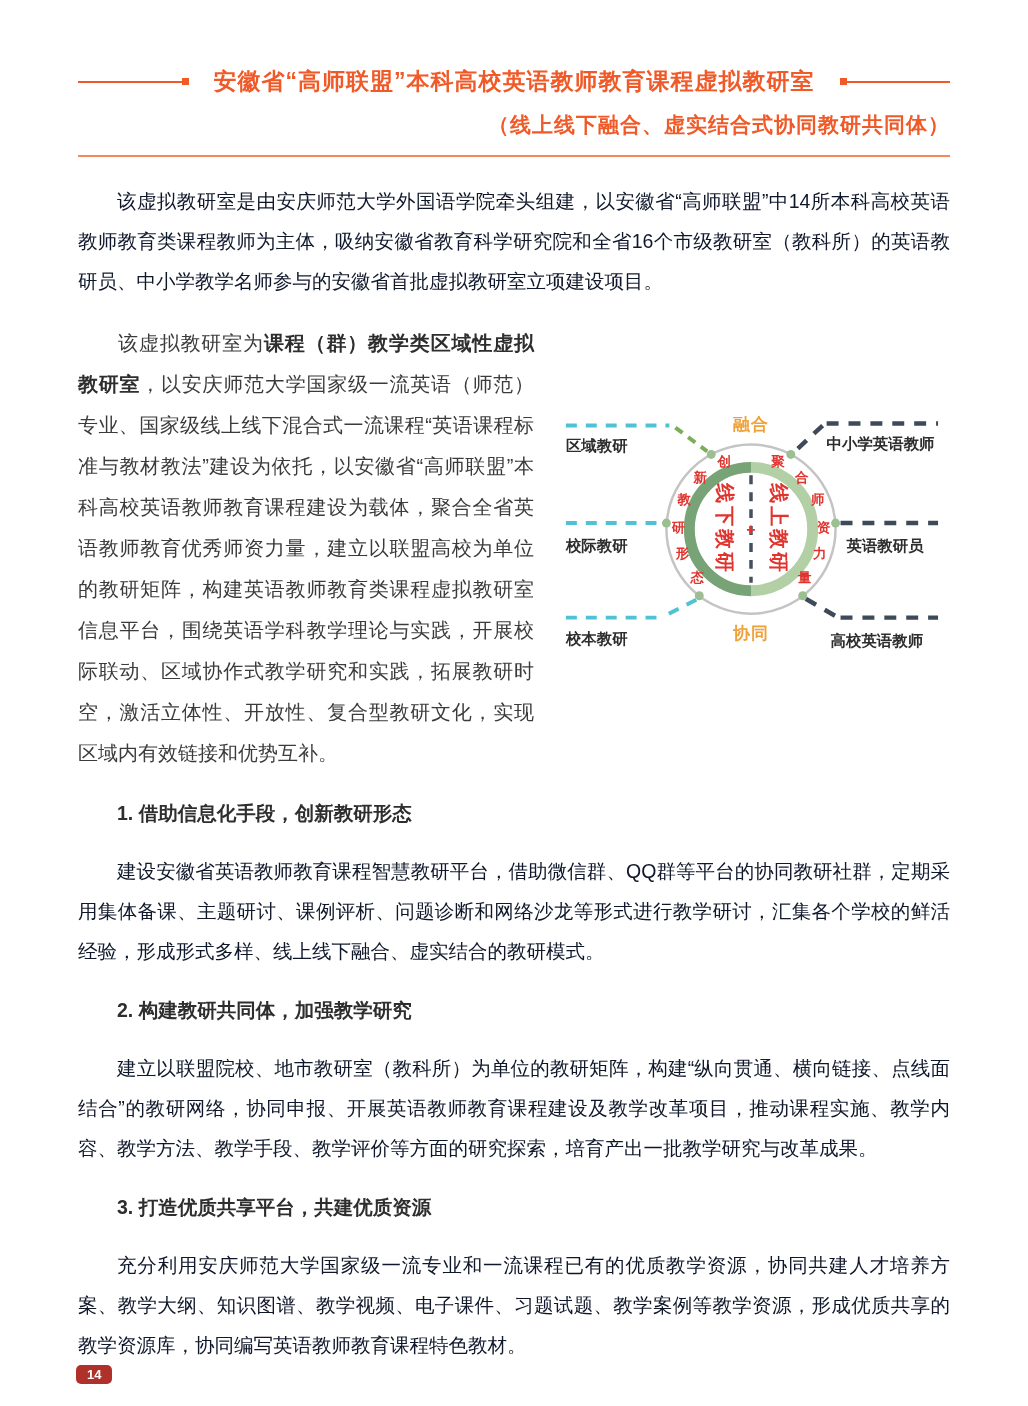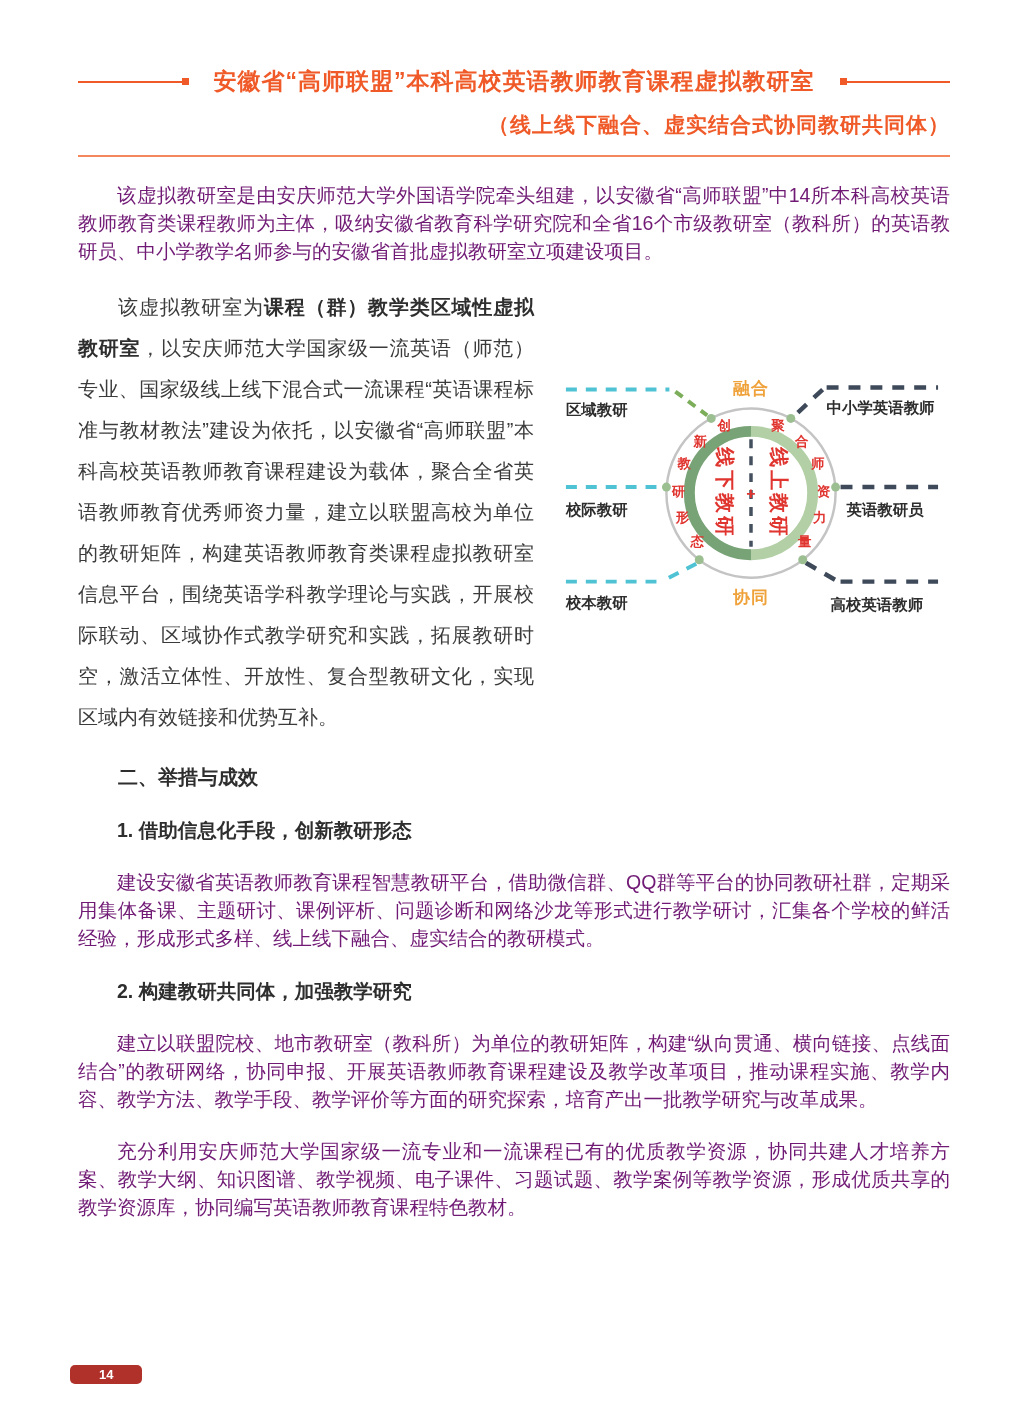--- a/index.html
+++ b/index.html
@@ -57,22 +57,22 @@
   }
   .header-rule {
     border: none;
     border-top: 2px solid #f4875e;
     margin-top: 16px;
   }
 
   
   .para {
     font-size: 19.5px;
-    line-height: 28px;
-    color: #701a75;
+    line-height: 40px;
+    color: #0f172a;
     text-align: justify;
     text-indent: 2em;
     margin-top: 24px;
   }
   .sec-heading {
     font-size: 20px;
     font-weight: bold;
     color: #2e2e2e;
     text-indent: 2em;
     margin-top: 26px;
@@ -149,27 +149,27 @@
   .dash-dark { stroke: var(--c-dark_line, #3e4a5a); stroke-width: 4.5; stroke-dasharray: 12 10; fill: none; }
   .outer-ring { stroke: var(--c-gray_circle, #c4c4c4); stroke-width: 2.5; fill: #ffffff; }
   .ring-left { stroke: var(--c-green_dark, #78a377); stroke-width: 11; fill: none; }
   .ring-right { stroke: var(--c-green_light, #b3cfa6); stroke-width: 11; fill: none; }
   .node-dot { fill: var(--c-dot, #9cbf92); }
   .divider { stroke: #44505e; stroke-width: 3.5; stroke-dasharray: 9 8; fill: none; }
 
   
   .page-badge {
     position: absolute;
-    left: 70px;
+    left: 76px;
     bottom: 22px;
     background: var(--c-badge, #b03129);
     color: #ffffff;
     font-size: 13px;
     font-weight: bold;
-    padding: 2px 29px;
+    padding: 2px 11px;
     border-radius: 5px;
   }
 </style>
 </head>
 <body>
 
 <div class="page">
   <div class="content">
 
     <div class="doc-header">
@@ -240,26 +240,26 @@
           <text class="lbl" x="14" y="40">区域教研</text>
           <text class="lbl" x="14" y="140">校际教研</text>
           <text class="lbl" x="14" y="234">校本教研</text>
           <text class="lbl" x="276" y="38">中小学英语教师</text>
           <text class="lbl" x="296" y="140">英语教研员</text>
           <text class="lbl" x="280" y="236">高校英语教师</text>
         </svg>
       </div>
     </div>
 
-    <div class="sec-heading">二、举措与成效</div>
 
     <div class="sub-heading">1. 借助信息化手段，创新教研形态</div>
     <p class="para">建设安徽省英语教师教育课程智慧教研平台，借助微信群、QQ群等平台的协同教研社群，定期采用集体备课、主题研讨、课例评析、问题诊断和网络沙龙等形式进行教学研讨，汇集各个学校的鲜活经验，形成形式多样、线上线下融合、虚实结合的教研模式。</p>
 
     <div class="sub-heading">2. 构建教研共同体，加强教学研究</div>
     <p class="para">建立以联盟院校、地市教研室（教科所）为单位的教研矩阵，构建“纵向贯通、横向链接、点线面结合”的教研网络，协同申报、开展英语教师教育课程建设及教学改革项目，推动课程实施、教学内容、教学方法、教学手段、教学评价等方面的研究探索，培育产出一批教学研究与改革成果。</p>
 
+    <div class="sub-heading">3. 打造优质共享平台，共建优质资源</div>
     <p class="para">充分利用安庆师范大学国家级一流专业和一流课程已有的优质教学资源，协同共建人才培养方案、教学大纲、知识图谱、教学视频、电子课件、习题试题、教学案例等教学资源，形成优质共享的教学资源库，协同编写英语教师教育课程特色教材。</p>
 
   </div>
 
   <div class="page-badge">14</div>
 </div>
 
 </body></html>

